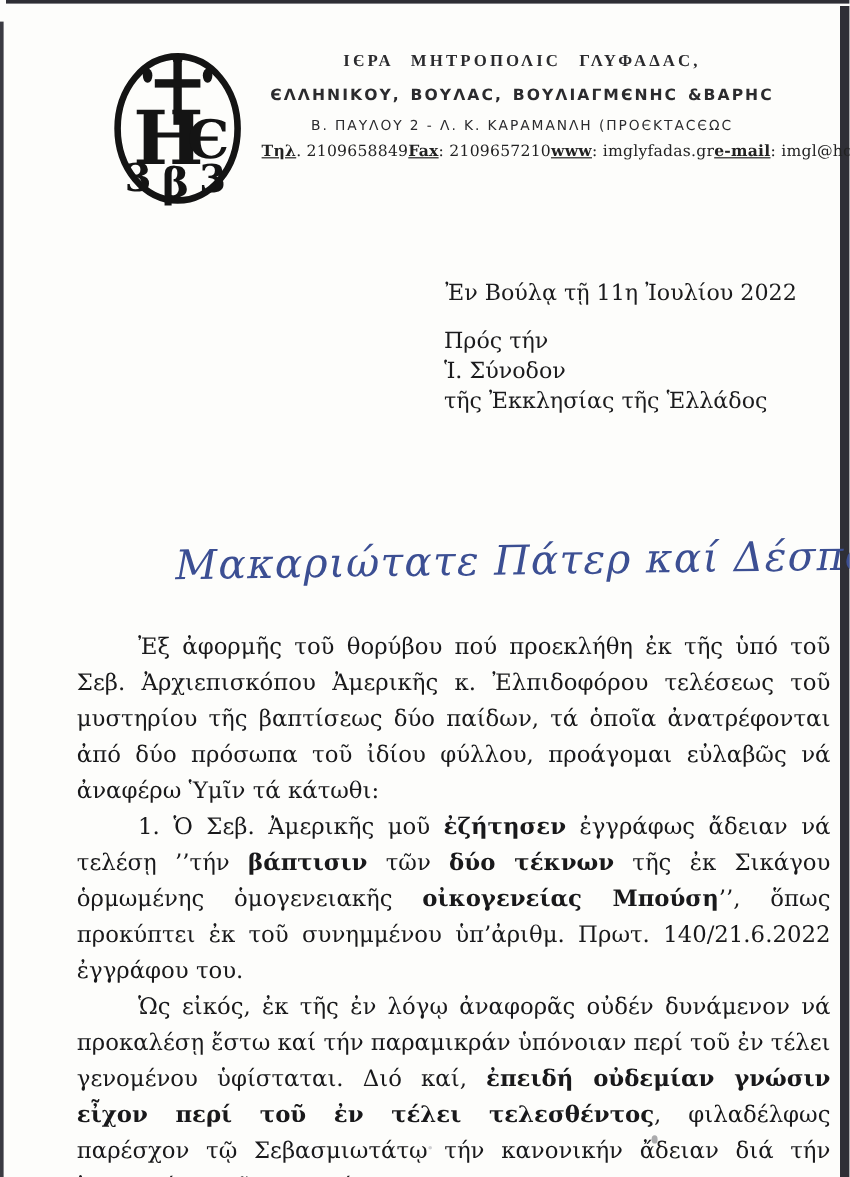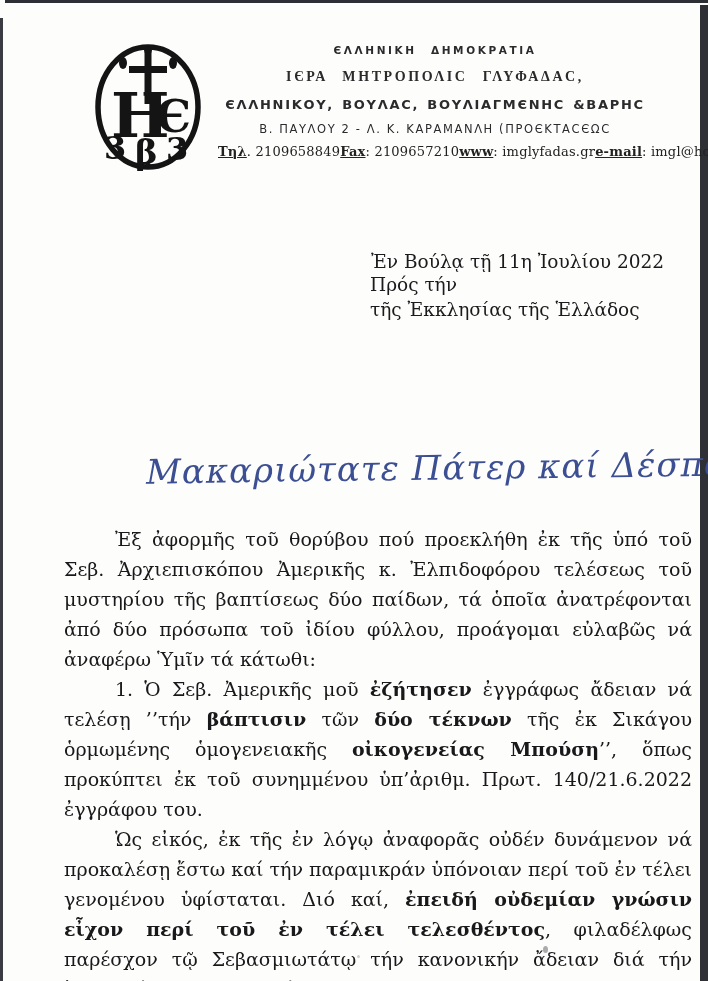--- a/index.html
+++ b/index.html
@@ -31,21 +31,21 @@
   .lh1{font-size:10.5px;font-weight:bold;letter-spacing:2.6px;word-spacing:8px;margin:0 0 13px 0;}
   .lh2{font-size:14px;font-weight:bold;letter-spacing:2.6px;word-spacing:9px;margin:0 0 12px 0;font-family:Liberation Serif, serif;}
   .lh3{font-size:13px;font-weight:bold;letter-spacing:1.7px;word-spacing:2px;margin:0 0 10px 0;}
   .lh4{font-size:11.5px;font-weight:500;letter-spacing:1.6px;margin:4px 0 8px 0;}
   .lh5{font-size:11.5px;font-weight:500;letter-spacing:1.6px;margin:0 0 10px 0;}
   .contact{font-family:"DejaVu Serif",serif;font-size:13px;color:#222;letter-spacing:.2px;white-space:nowrap;}
   .contact .lbl{font-weight:bold;text-decoration:underline;}
 
   
   .proto{position:absolute;left:146px;top:237px;font-size:18.5px;}
-  .dateline{position:absolute;left:371px;top:251px;font-size:18.5px;}
+  .dateline{position:absolute;left:371px;top:234px;font-size:18.5px;}
 
   
   .recipient{position:absolute;left:370px;top:272px;font-size:18.5px;line-height:25px;}
   .recipient .athens{text-decoration:underline;letter-spacing:2.5px;}
 
   
   .salutation{
     position:absolute;left:146px;top:448px;width:520px;
     font-size:34px;font-style:italic;letter-spacing:1px;
     color:#3c4f93;
@@ -88,33 +88,33 @@
         <text x="64" y="92" font-size="44">Є</text>
         <text x="12" y="119" font-size="32">3</text>
         <text x="43" y="124" font-size="34">β</text>
         <text x="74" y="120" font-size="32">3</text>
       </g>
       <circle cx="56" cy="125" r="2.5" fill="#141414"></circle>
     </svg>
   </div>
 
   <div class="lh-text">
-    <div class="lh1">ЄΛΛΗΝΙΚΗ ΔΗΜΟΚΡΑΤΙΑ</div>
     <div class="lh2">ΙЄΡΑ ΜΗΤΡΟΠΟΛΙC ΓΛΥΦΑΔΑC,</div>
     <div class="lh3">ЄΛΛΗΝΙΚΟΥ, ΒΟΥΛΑC, ΒΟΥΛΙΑΓΜЄΝΗC &amp;ΒΑΡΗC</div>
     <div class="lh4">Β. ΠΑΥΛΟΥ 2 - Λ. Κ. ΚΑΡΑΜΑΝΛΗ (ΠΡΟЄΚΤΑCЄΩC</div>
     <div class="contact">
       <span class="lbl">Τηλ</span><span>. 2109658849</span><span class="lbl">Fax</span><span>: 2109657210</span><span class="lbl">www</span><span>: imglyfadas.gr</span><span class="lbl">e-mail</span><span>: imgl@hotmail.gr</span>
     </div>
   </div>
 
   <div class="dateline">Ἐν Βούλᾳ τῇ 11η Ἰουλίου 2022</div>
 
   <div class="recipient">
     <div>Πρός τήν</div>
+    <div>Ἱ. Σύνοδον</div>
     <div>τῆς Ἐκκλησίας τῆς Ἑλλάδος</div>
   </div>
 
   <div class="salutation">Μακαριώτατε Πάτερ καί Δέσποτα,</div>
 
   <div class="letter-body">
     <p><span>Ἐξ ἀφορμῆς τοῦ θορύβου πού προεκλήθη ἐκ τῆς ὑπό τοῦ Σεβ. Ἀρχιεπισκόπου Ἀμερικῆς κ. Ἐλπιδοφόρου τελέσεως τοῦ μυστηρίου τῆς βαπτίσεως δύο παίδων, τά ὁποῖα ἀνατρέφονται ἀπό δύο πρόσωπα τοῦ ἰδίου φύλλου, προάγομαι εὐλαβῶς νά ἀναφέρω Ὑμῖν τά κάτωθι:</span></p>
     <p><span>1. Ὁ Σεβ. Ἀμερικῆς μοῦ </span><span class="b">ἐζήτησεν</span><span> ἐγγράφως ἄδειαν νά τελέσῃ ’’τήν </span><span class="b">βάπτισιν</span><span> τῶν </span><span class="b">δύο τέκνων</span><span> τῆς ἐκ Σικάγου ὁρμωμένης ὁμογενειακῆς </span><span class="b">οἰκογενείας Μπούση</span><span>’’, ὅπως προκύπτει ἐκ τοῦ συνημμένου ὑπ’ἀριθμ. Πρωτ. 140/21.6.2022 ἐγγράφου του.</span></p>
     <p><span>Ὡς εἰκός, ἐκ τῆς ἐν λόγῳ ἀναφορᾶς οὐδέν δυνάμενον νά προκαλέσῃ ἔστω καί τήν παραμικράν ὑπόνοιαν περί τοῦ ἐν τέλει γενομένου ὑφίσταται. Διό καί, </span><span class="b">ἐπειδή οὐδεμίαν γνώσιν εἶχον περί τοῦ ἐν τέλει τελεσθέντος</span><span>, φιλαδέλφως παρέσχον τῷ Σεβασμιωτάτῳ τήν κανονικήν ἄδειαν διά τήν ἱερουργίαν τοῦ μυστηρίου.</span></p>
   </div>

